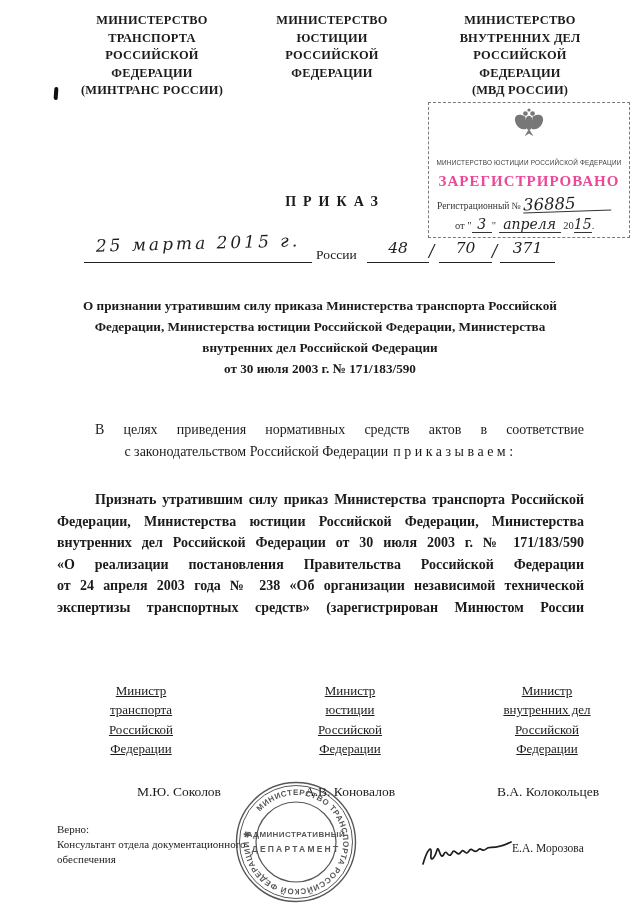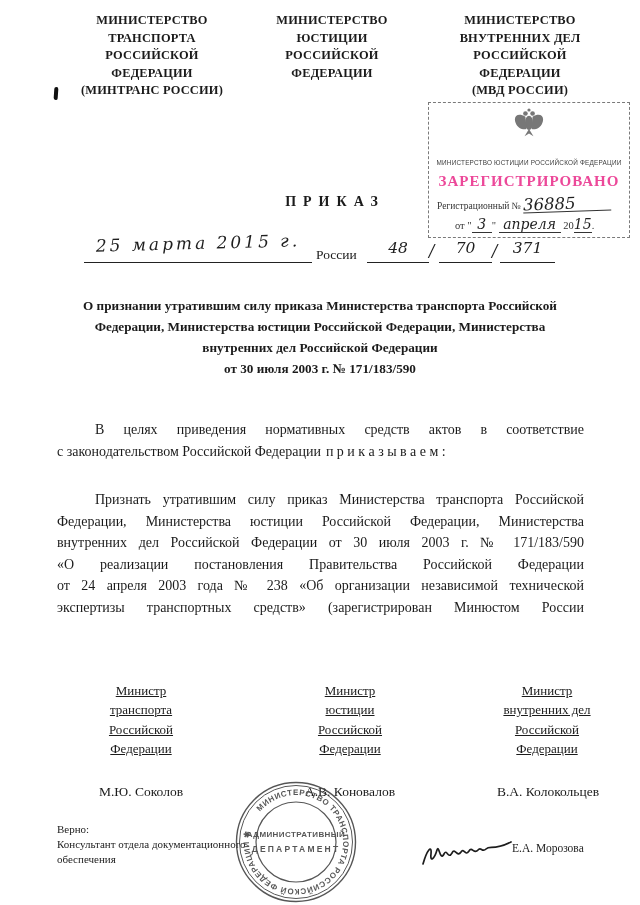--- a/index.html
+++ b/index.html
@@ -28,21 +28,21 @@
   .uline{height:0;border-top:1.5px solid #222;}
   .city{left:316px;top:247px;font-size:13.5px;}
   .numhand{top:239px;text-align:center;font-size:15.5px;}
   .slash{top:241px;font-size:16px;}
   
   .subject{left:0;top:295px;width:640px;text-align:center;font-weight:bold;font-size:13.2px;line-height:21px;}
   .subject div{white-space:nowrap;}
   
   .body-block{width:527px;font-size:14px;line-height:21.5px;}
   .jline{text-align:justify;text-align-last:justify;}
-  .jlast{text-align:left;}
+  .jlast{text-align:center;}
   .ind{text-indent:38px;}
   .spaced{letter-spacing:3.5px;margin-left:5px;}
   
   .sig-col{width:150px;text-align:center;font-size:13px;line-height:19.3px;top:681px;text-decoration:underline;}
   .sig-name{width:160px;text-align:center;font-size:13.5px;top:784px;white-space:nowrap;}
   
   .cert{font-size:11px;line-height:15px;color:#222;}
   
   .round-stamp{left:226px;top:778px;opacity:.88;}
   .artifact{left:54px;top:87px;width:4px;height:13px;background:#101010;border-radius:2px;transform:rotate(4deg);}
@@ -123,21 +123,21 @@
     <div>от 30 июля 2003 г. № 171/183/590</div>
   </div>
 
   <div class="abs body-block" style="left:57px;top:419px;">
     <div class="jline ind">В целях приведения нормативных средств актов в соответствие</div>
     <div class="jlast">
       <span>с законодательством Российской Федерации</span><span class="spaced">приказываем:</span>
     </div>
   </div>
 
-  <div class="abs body-block" style="left:57px;top:489px;">
+  <div class="abs body-block" style="left:57px;top:489px;font-weight:bold;">
     <div class="jline ind">Признать утратившим силу приказ Министерства транспорта Российской</div>
     <div class="jline">Федерации, Министерства юстиции Российской Федерации, Министерства</div>
     <div class="jline">внутренних дел Российской Федерации от 30 июля 2003 г. № 171/183/590</div>
     <div class="jline">«О реализации постановления Правительства Российской Федерации</div>
     <div class="jline">от 24 апреля 2003 года № 238 «Об организации независимой технической</div>
     <div class="jline">экспертизы транспортных средств» (зарегистрирован Минюстом России</div>
   </div>
 
   <div class="abs sig-col" style="left:66px;">
     <div>Министр</div>
@@ -151,21 +151,21 @@
     <div>Российской</div>
     <div>Федерации</div>
   </div>
   <div class="abs sig-col" style="left:472px;">
     <div>Министр</div>
     <div>внутренних дел</div>
     <div>Российской</div>
     <div>Федерации</div>
   </div>
 
-  <div class="abs sig-name" style="left:61px;">М.Ю. Соколов</div>
+  <div class="abs sig-name" style="left:61px;text-align:right;">М.Ю. Соколов</div>
   <div class="abs sig-name" style="left:270px;">А.В. Коновалов</div>
   <div class="abs sig-name" style="left:468px;">В.А. Колокольцев</div>
 
   <div class="abs cert" style="left:57px;top:822px;">Верно:</div>
   <div class="abs cert" style="left:57px;top:837px;width:260px;">Консультант отдела  документационного</div>
   <div class="abs cert" style="left:57px;top:852px;">обеспечения</div>
 
   <svg class="abs sig-scribble" width="95" height="32" viewBox="0 0 95 32">
     <path d="M3 26 C7 12 12 6 11 16 C10 24 14 22 17 12 C19 6 20 24 24 16 C27 10 28 22 32 15 C35 9 37 20 41 14 C44 9 45 19 49 13 C52 8 54 17 58 12 C61 8 62 15 66 11 C70 7 73 13 91 4" stroke="#1d1d1d" stroke-width="1.7" fill="none" stroke-linecap="round"></path>
   </svg>

